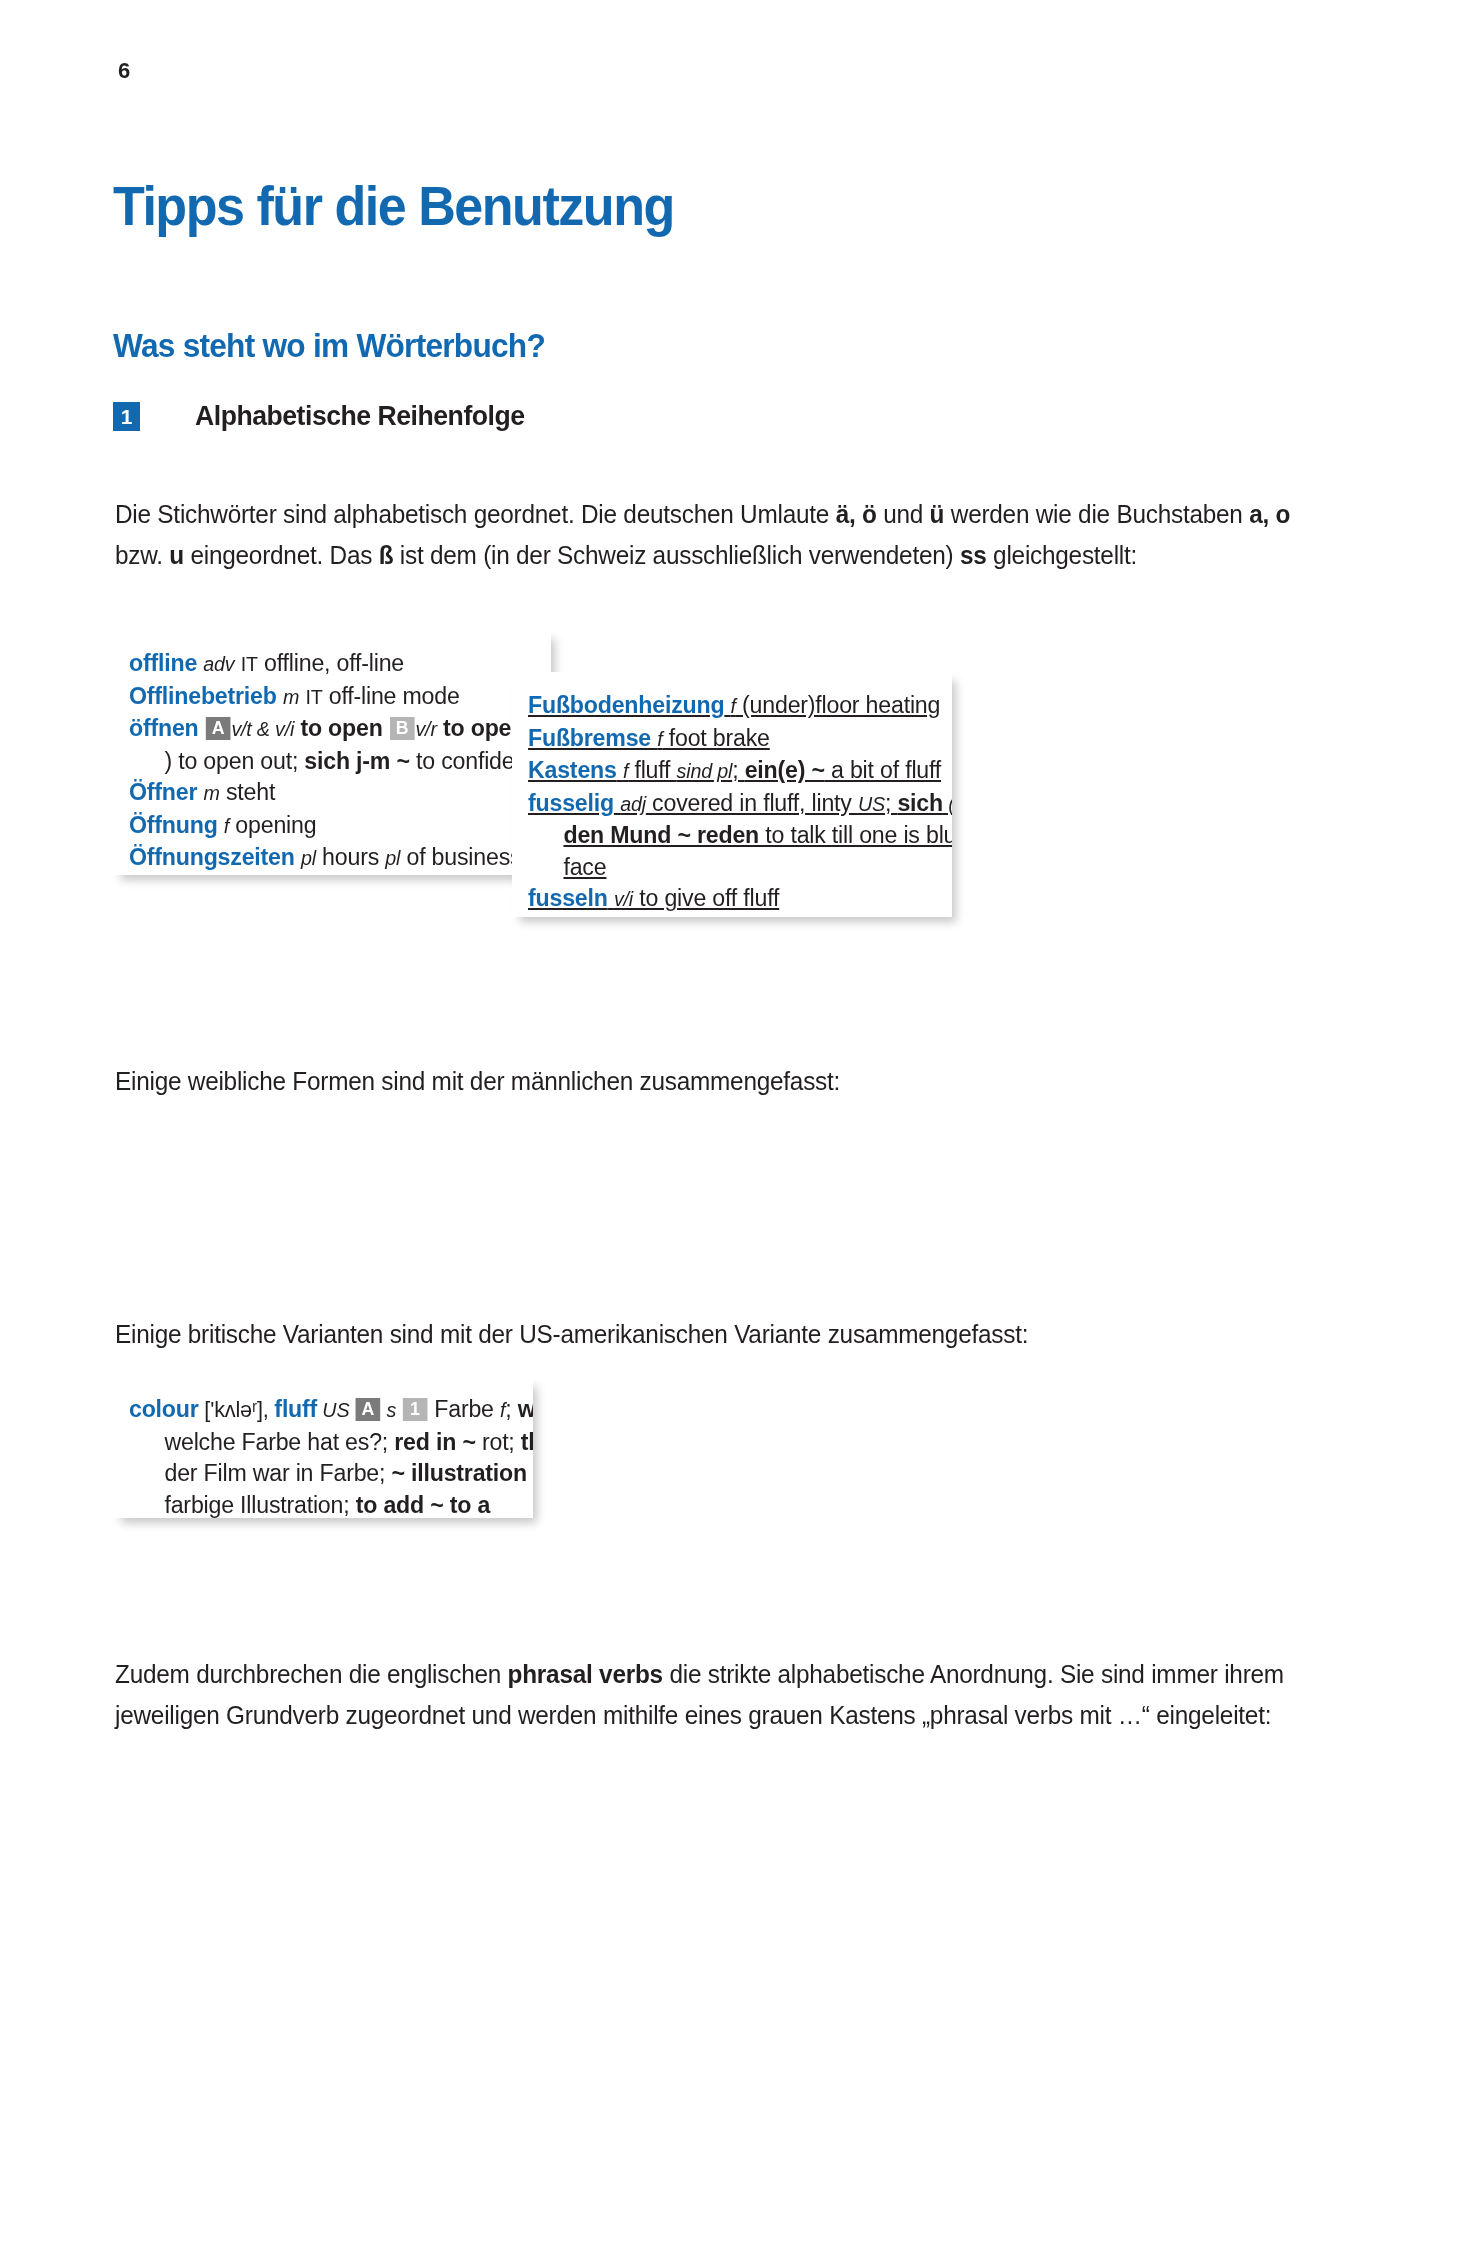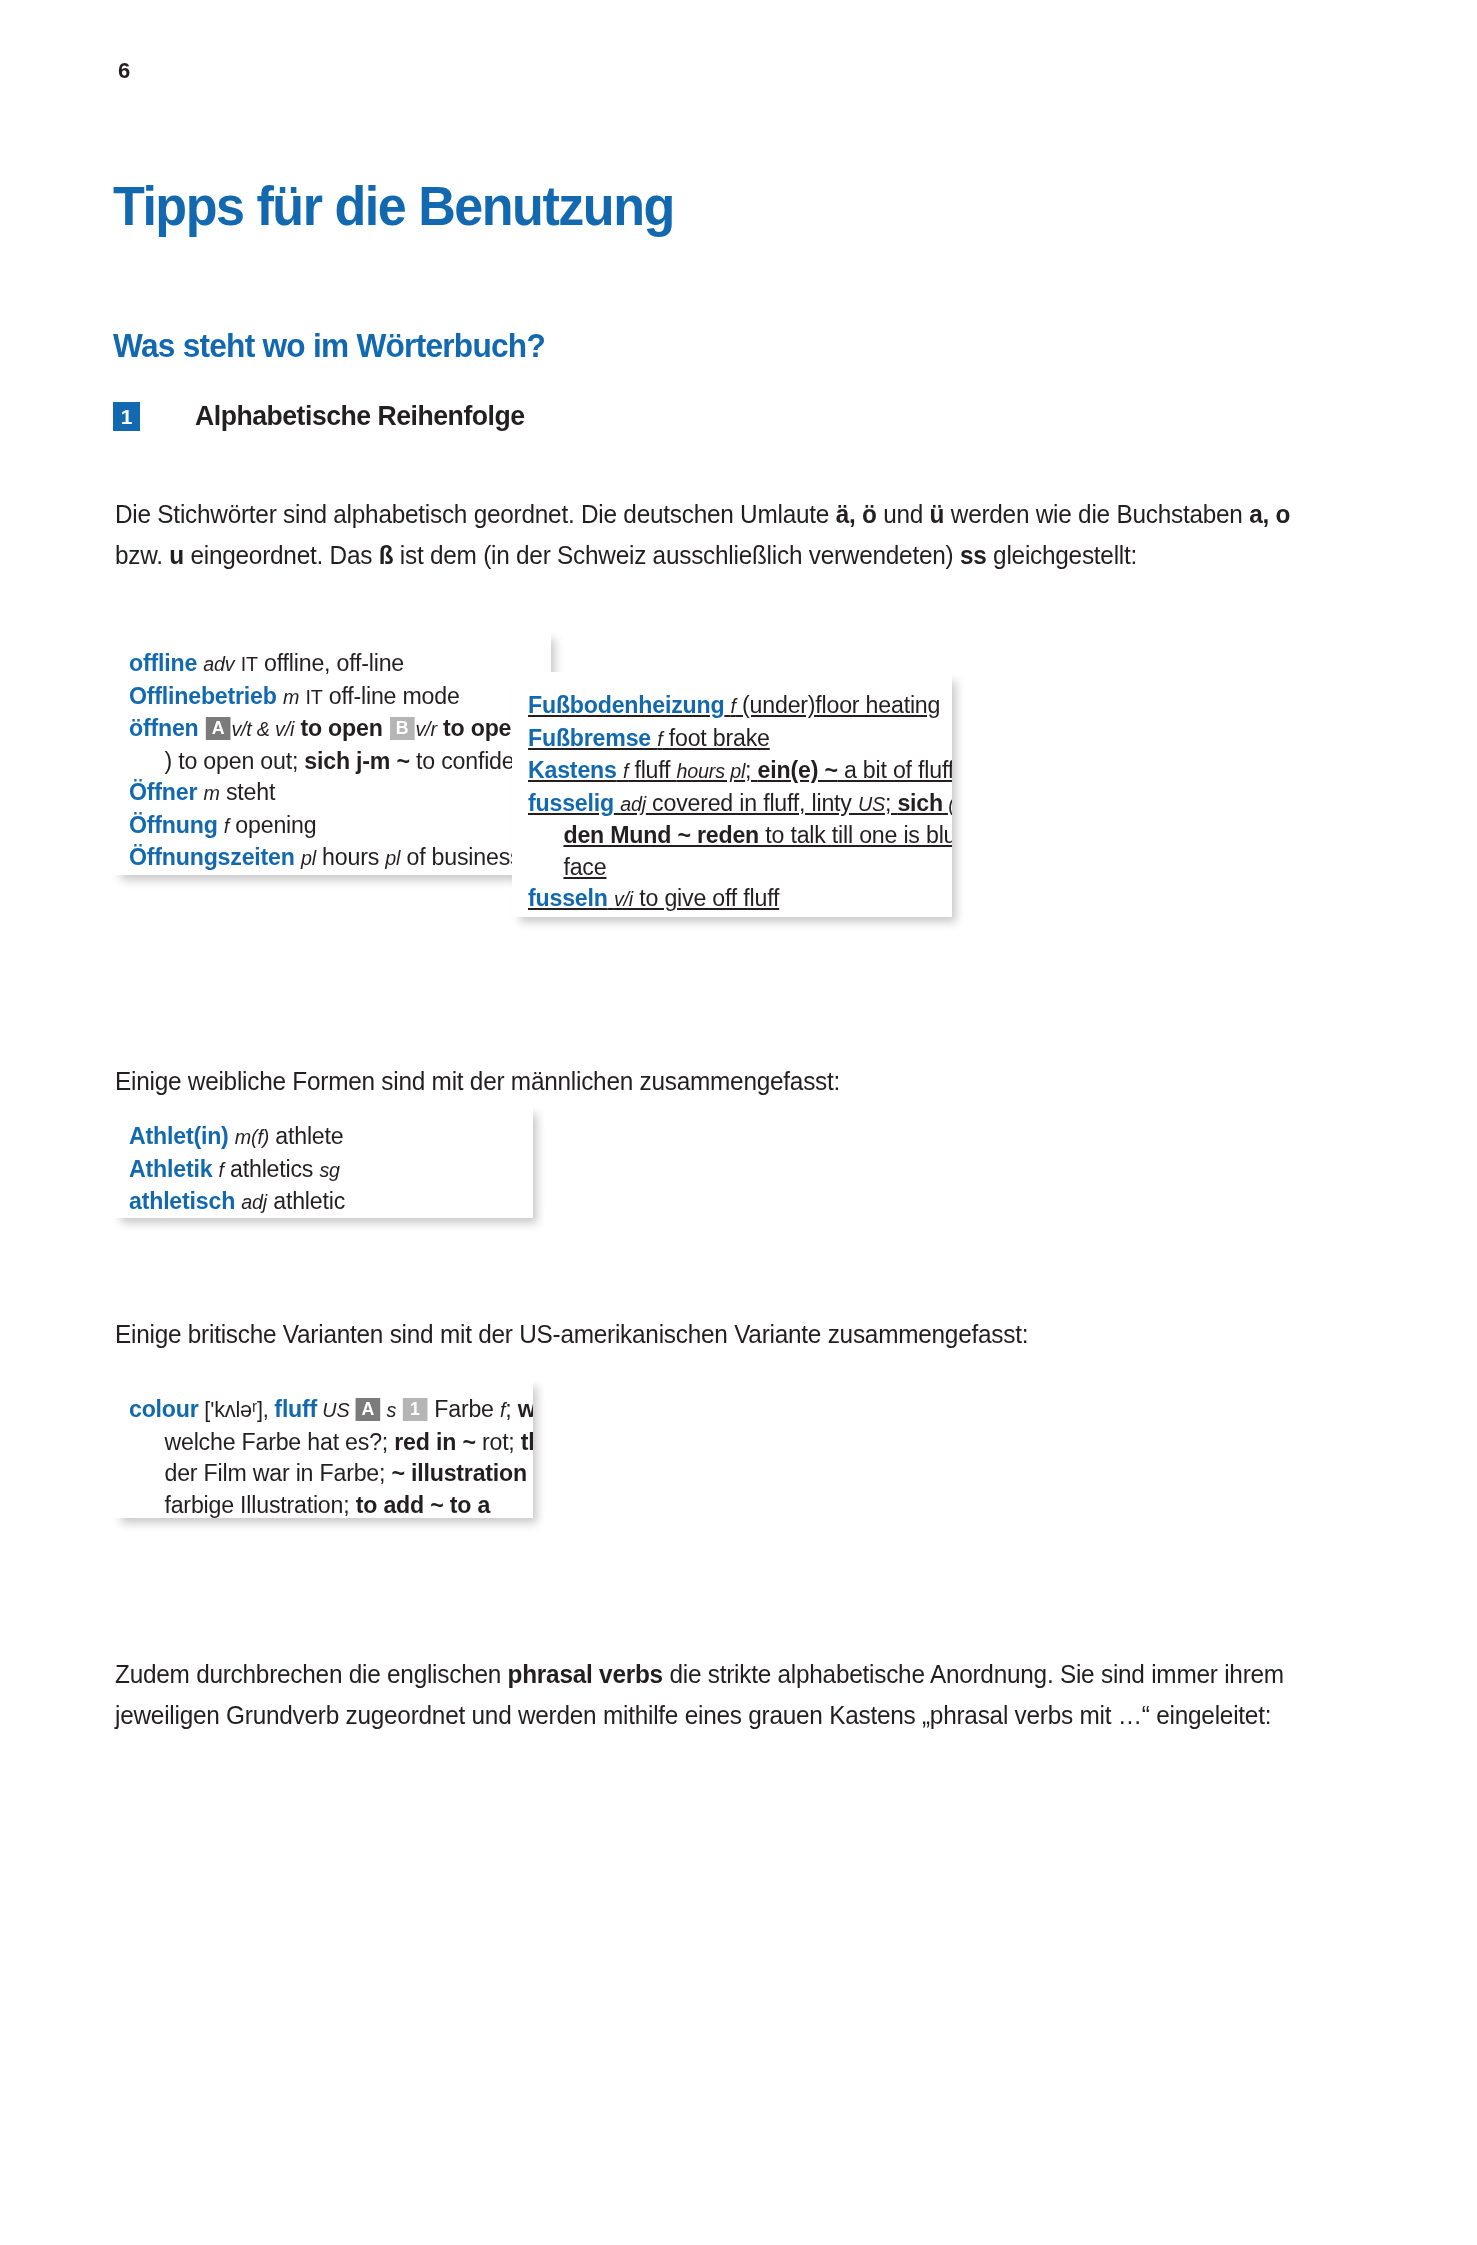--- a/index.html
+++ b/index.html
@@ -219,21 +219,21 @@
     <div class="ln">
       <span class="hw">Fußbodenheizung</span>
       <span class="it sm">f</span><span> (under)floor heating</span>
     </div>
     <div class="ln">
       <span class="hw">Fußbremse</span>
       <span class="it sm">f</span><span> foot brake</span>
     </div>
     <div class="ln">
       <span class="hw">Kastens</span>
-      <span class="it sm">f</span><span> fluff </span><span class="it sm">hours pl</span><span>; </span><span class="bd">ein(e) ~</span><span> a bit of fluff</span>
+      <span class="it sm">f</span><span> fluff </span><span class="it sm">sind pl</span><span>; </span><span class="bd">ein(e) ~</span><span> a bit of fluff</span>
     </div>
     <div class="ln">
       <span class="hw">fusselig</span>
       <span class="it sm">adj</span><span> covered in fluff, linty </span><span class="it sm">US</span><span>; </span><span class="bd">sich</span><span class="it sm"> (dat)</span>
     </div>
     <div class="ln ind">
       <span class="bd">den Mund ~ reden</span><span> to talk till one is blue in the</span>
     </div>
     <div class="ln ind">
       <span>face</span>
@@ -243,34 +243,20 @@
       <span class="it sm">v/i</span><span> to give off fluff</span>
     </div>
     <div class="ln">
       
       
     </div>
   </div>
 
   <p class="para" style="top:1035px;">Einige weibliche Formen sind mit der männlichen zusammengefasst:</p>
 
-  <div class="dictbox" id="box-athlet">
-    <div class="ln">
-      <span class="hw">Athlet(in)</span>
-      <span class="it sm">m(f)</span><span> athlete</span>
-    </div>
-    <div class="ln">
-      <span class="hw">Athletik</span>
-      <span class="it sm">f</span><span> athletics </span><span class="it sm">sg</span>
-    </div>
-    <div class="ln">
-      <span class="hw">athletisch</span>
-      <span class="it sm">adj</span><span> athletic</span>
-    </div>
-  </div>
 
   <p class="para" style="top:1288px;">Einige britische Varianten sind mit der US-amerikanischen Variante zusammengefasst:</p>
 
   <div class="dictbox" id="box-colour">
     <div class="ln">
       <span class="hw">colour</span><span class="ipa"> ['kʌləʳ], </span><span class="hw">fluff</span><span class="it sm"> US </span><span class="badge dark">A</span><span class="it sm"> s </span><span class="badge light">1</span><span> Farbe </span><span class="it sm">f</span><span>; </span><span class="bd">what ~ is it?</span>
     </div>
     <div class="ln ind">
       <span> welche Farbe hat es?; </span><span class="bd">red in ~</span><span> rot; </span><span class="bd">the movie was in ~</span>
     </div>

